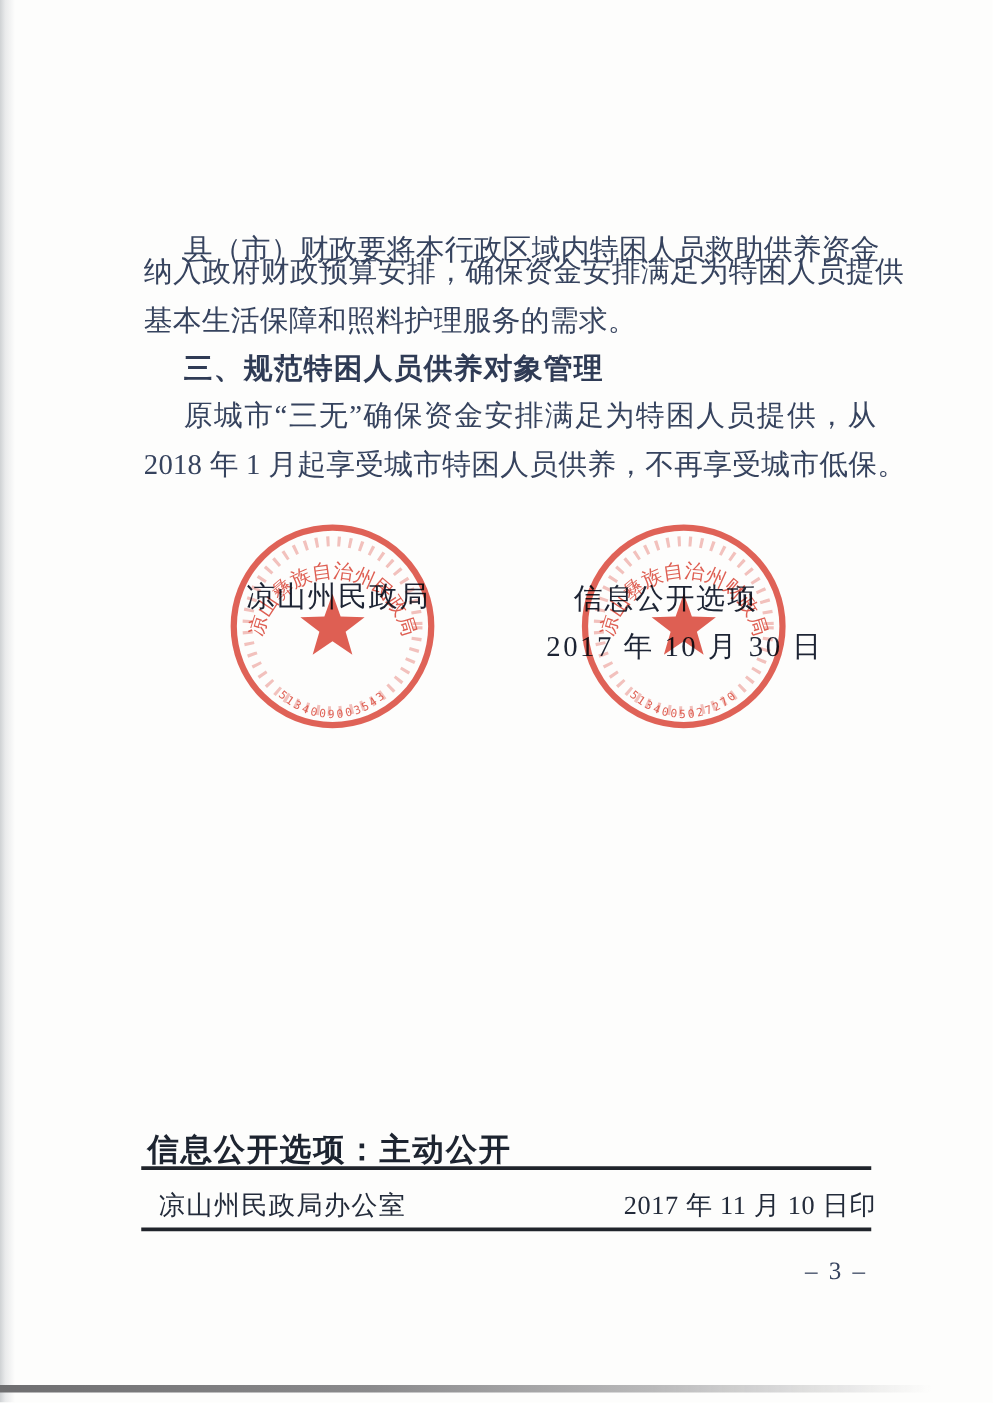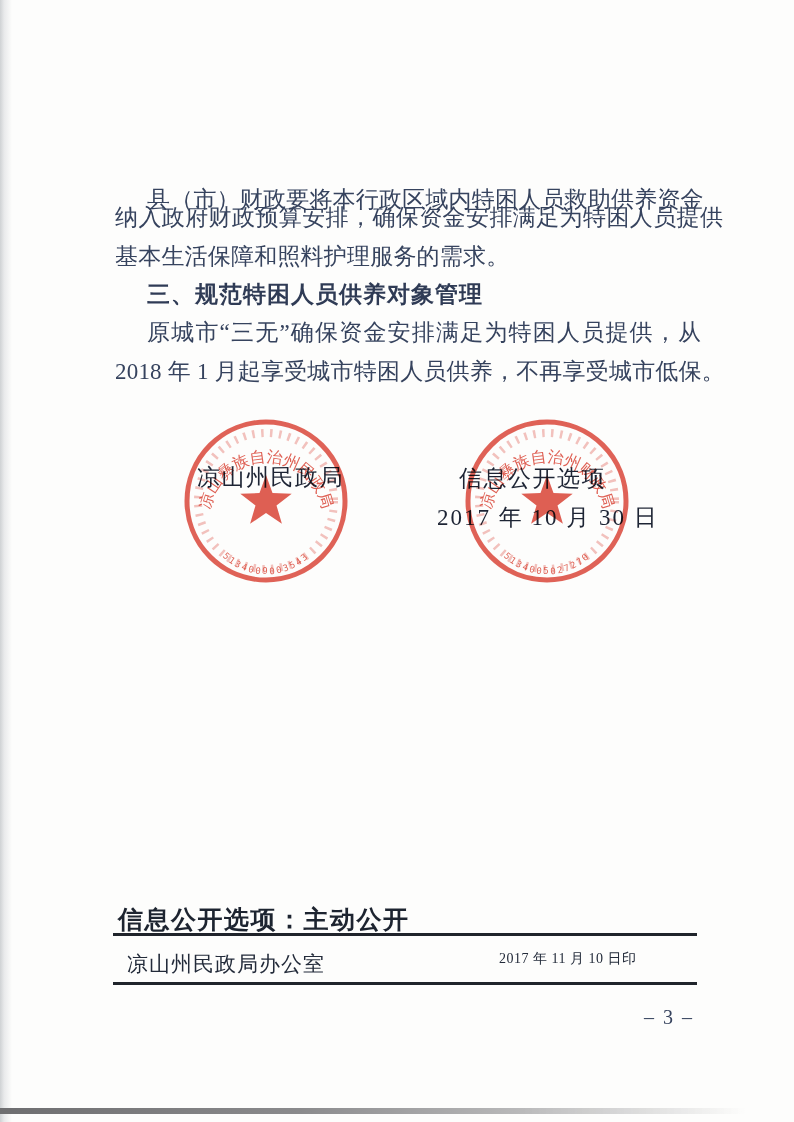--- a/index.html
+++ b/index.html
@@ -40,21 +40,21 @@
   }
   .footer-rule{position:absolute;left:113px;width:584px;height:2.5px;background:#20242b;}
   .rule1{top:933px;}
   .rule2{top:982px;}
   .footer-office{
     position:absolute;left:127px;top:950px;white-space:nowrap;
     font-size:21px;color:#232b3a;letter-spacing:1px;
   }
   .footer-printdate{
     position:absolute;left:499px;top:950px;white-space:nowrap;
-    font-size:14px;color:#232b3a;letter-spacing:0.5px;
+    font-size:21px;color:#232b3a;letter-spacing:0.5px;
   }
   .page-number{
     position:absolute;left:644px;top:1006px;white-space:nowrap;
     font-size:20px;color:#36435e;letter-spacing:2px;
   }
   .seal-ring-text{font-family:"Liberation Serif","DejaVu Serif",serif;}
 </style>
 </head>
 <body>
 

